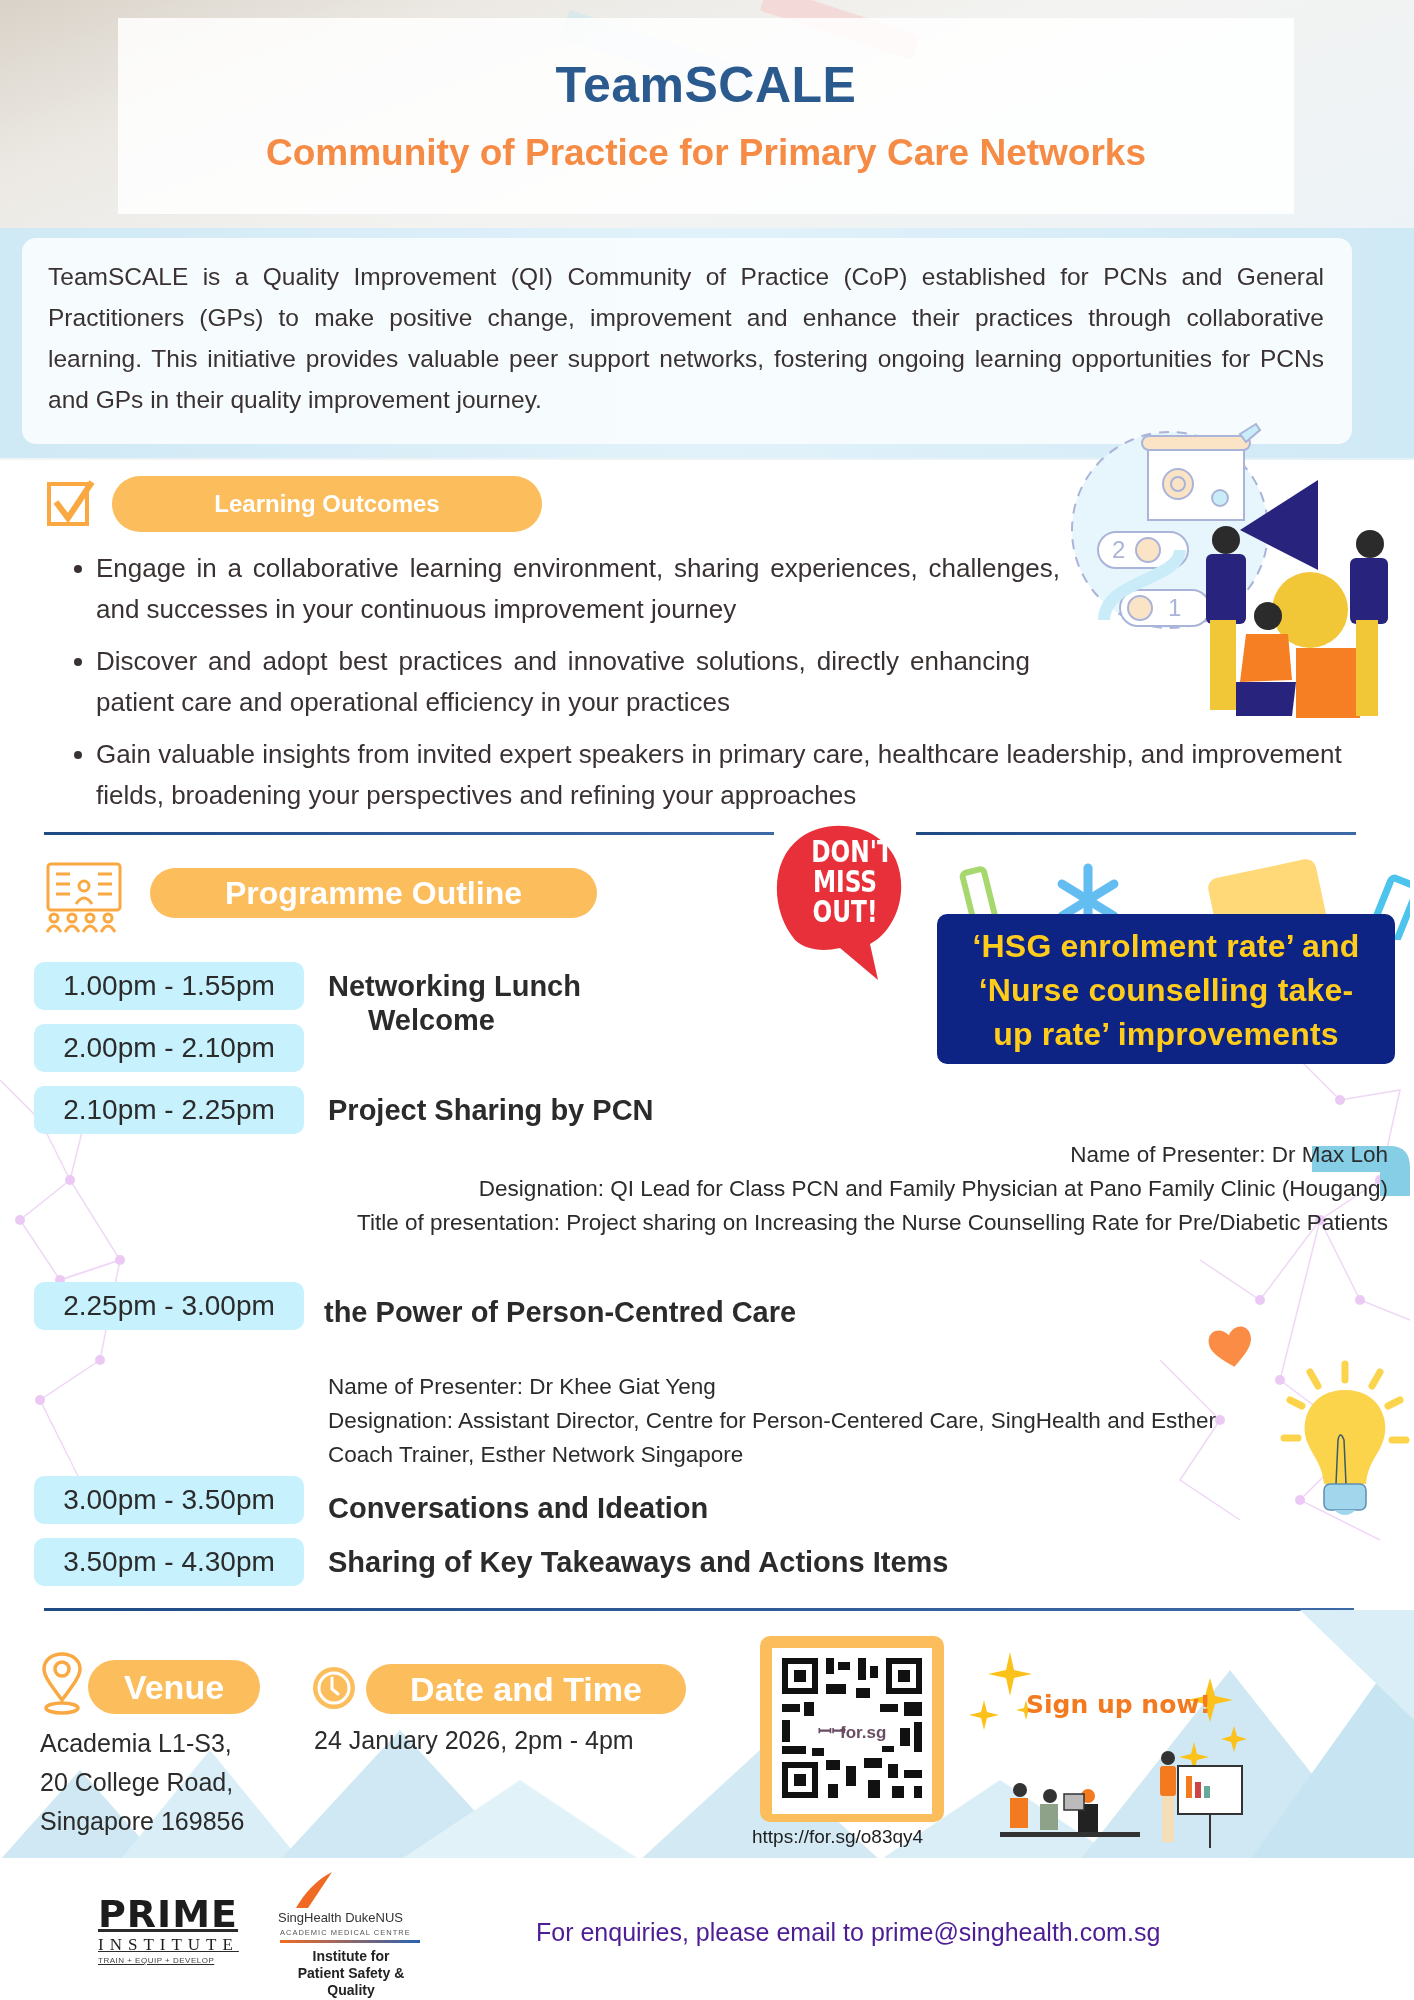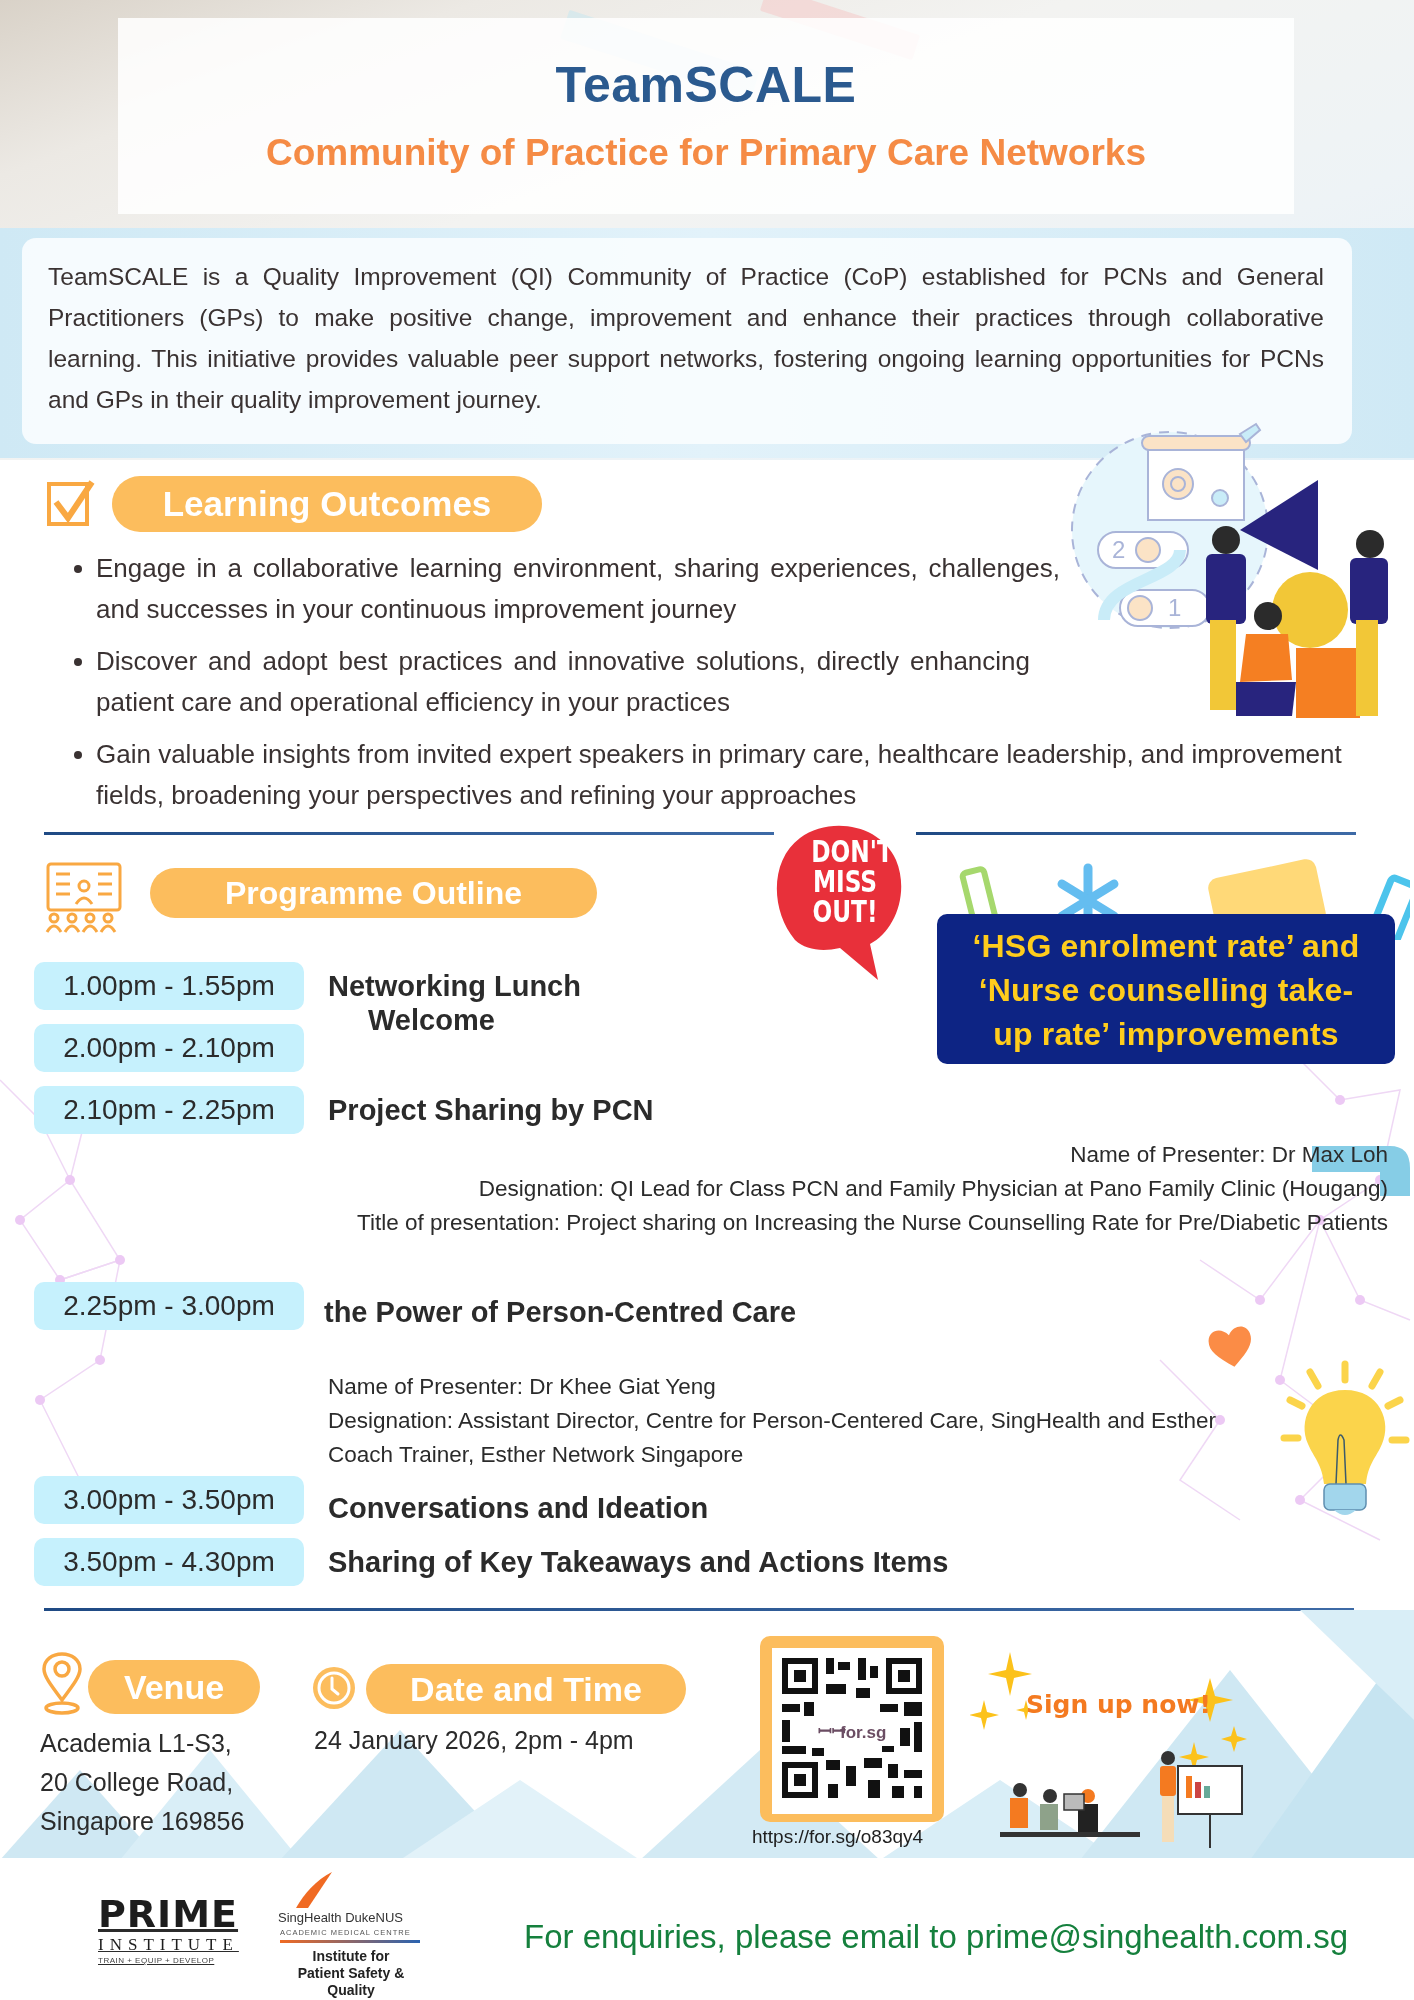--- a/index.html
+++ b/index.html
@@ -44,21 +44,21 @@
   }
 
   
   .pill {
     background: #fcbd5d; color: #ffffff; font-weight: 700; border-radius: 28px;
     display: flex; align-items: center; justify-content: center;
   }
 
   
   .lo-icon { left: 46px; top: 478px; width: 50px; height: 50px; }
-  .lo-pill { left: 112px; top: 476px; width: 430px; height: 56px; font-size: 35px; }
+  .lo-pill { left: 112px; top: 476px; width: 430px; height: 56px; font-size: 24px; }
   .lo-list { left: 70px; top: 548px; width: 1300px; list-style: none; }
   .lo-list li {
     position: relative; font-size: 26px; line-height: 41px; color: #3a3232;
     padding-left: 26px; margin-bottom: 11px;
   }
   .lo-list li::before {
     content: ""; position: absolute; left: 4px; top: 17px; width: 8px; height: 8px;
     border-radius: 50%; background: #3a3232;
   }
   .lo-list li.narrow { width: 990px; text-align: justify; }
@@ -110,21 +110,21 @@
   }
   .qr-inner { width: 160px; height: 166px; background: #ffffff; position: relative; }
   .qr-url { left: 752px; top: 1826px; font-size: 19px; color: #1e1e1e; }
   .signup-art { left: 970px; top: 1630px; width: 280px; height: 220px; }
   .signup-text { left: 1026px; top: 1690px; font-size: 25px; font-weight: 700; color: #f47a20; font-family: "DejaVu Sans", sans-serif; }
 
   
   .footer { left: 0; top: 1858px; width: 1414px; height: 142px; background: #ffffff; }
   .prime-logo { left: 98px; top: 1894px; width: 160px; height: 86px; text-decoration: underline; }
   .ips-logo { left: 276px; top: 1870px; width: 190px; height: 118px; }
-  .enquiry { left: 524px; top: 1918px; font-size: 33px; color: #15803d; }
+  .enquiry { left: 536px; top: 1918px; font-size: 25px; color: #4c1d95; }
 </style>
 </head>
 <body>
 
 <div class="abs hdr-bg">
   <div class="stripe" style="left:470px;top:300px;width:220px;height:40px;background:#f7c1c1;"></div>
   <div class="stripe" style="left:380px;top:360px;width:260px;height:40px;background:#bfe6f2;"></div>
   <div class="stripe" style="left:560px;top:40px;width:200px;height:30px;background:#bfe6f2;"></div>
   <div class="stripe" style="left:760px;top:10px;width:160px;height:26px;background:#f7c1c1;"></div>
 </div>

